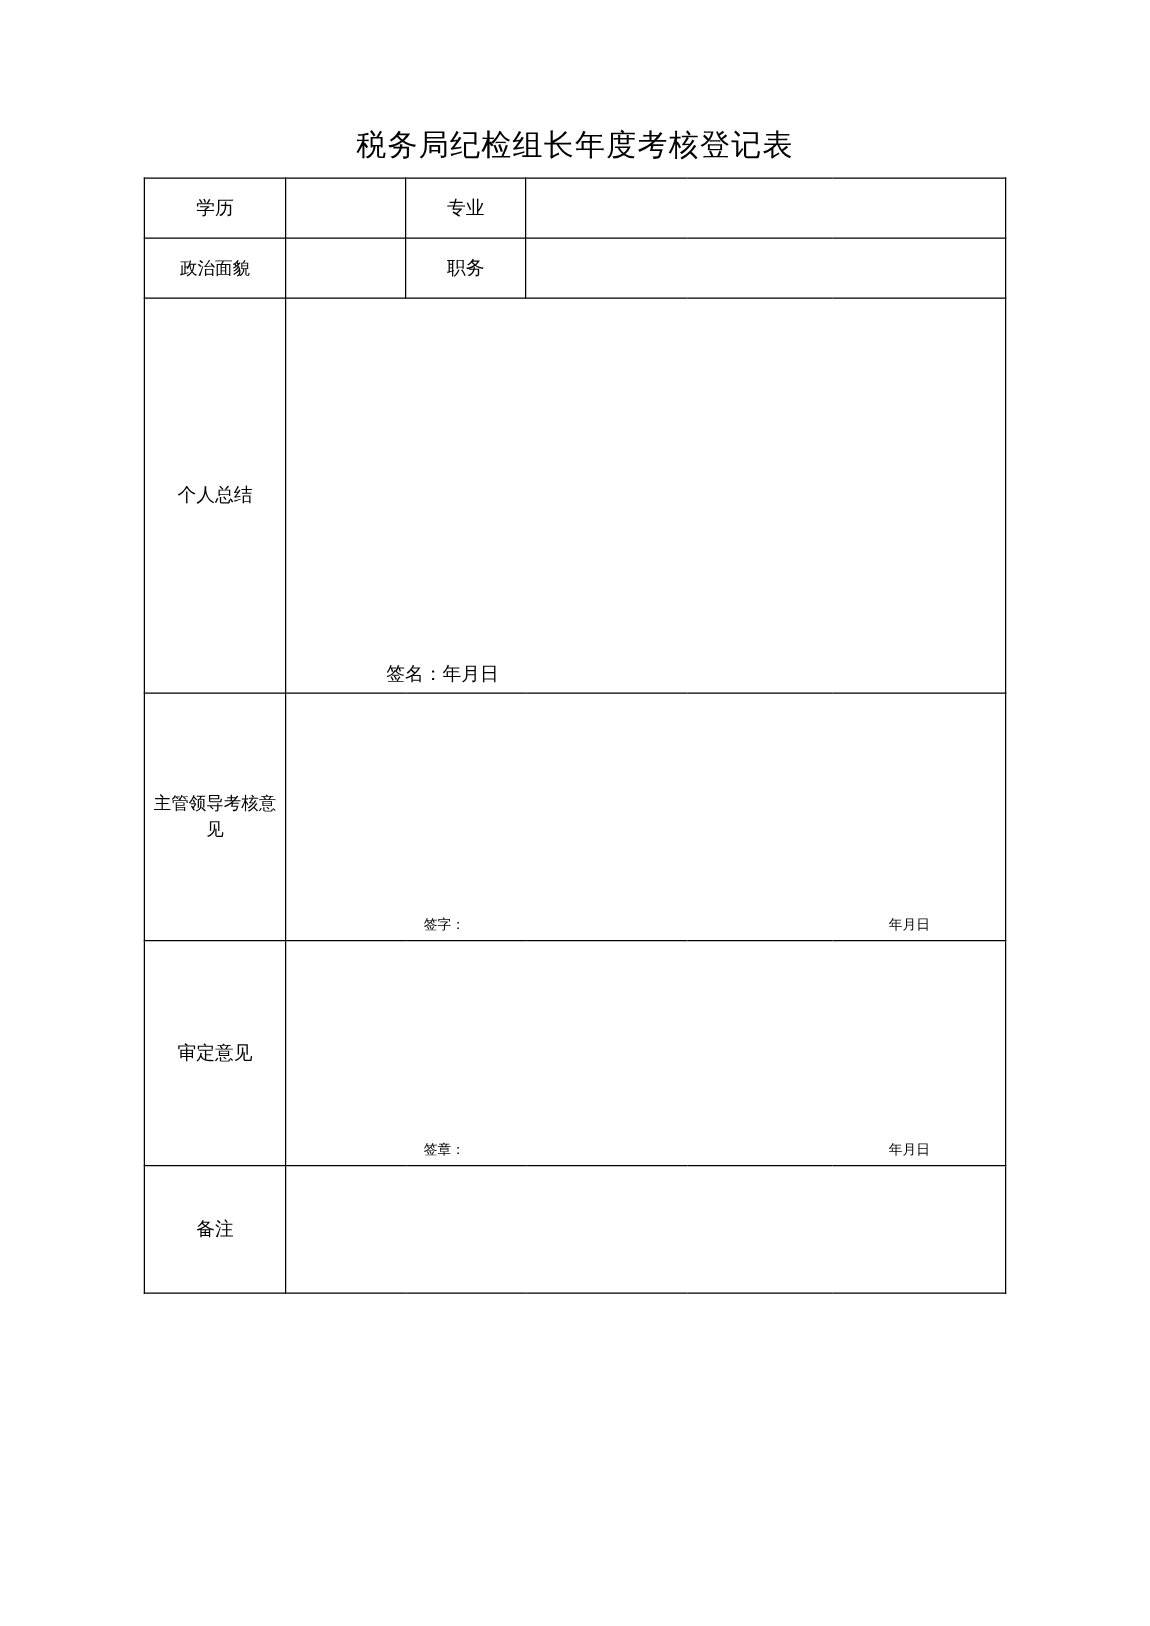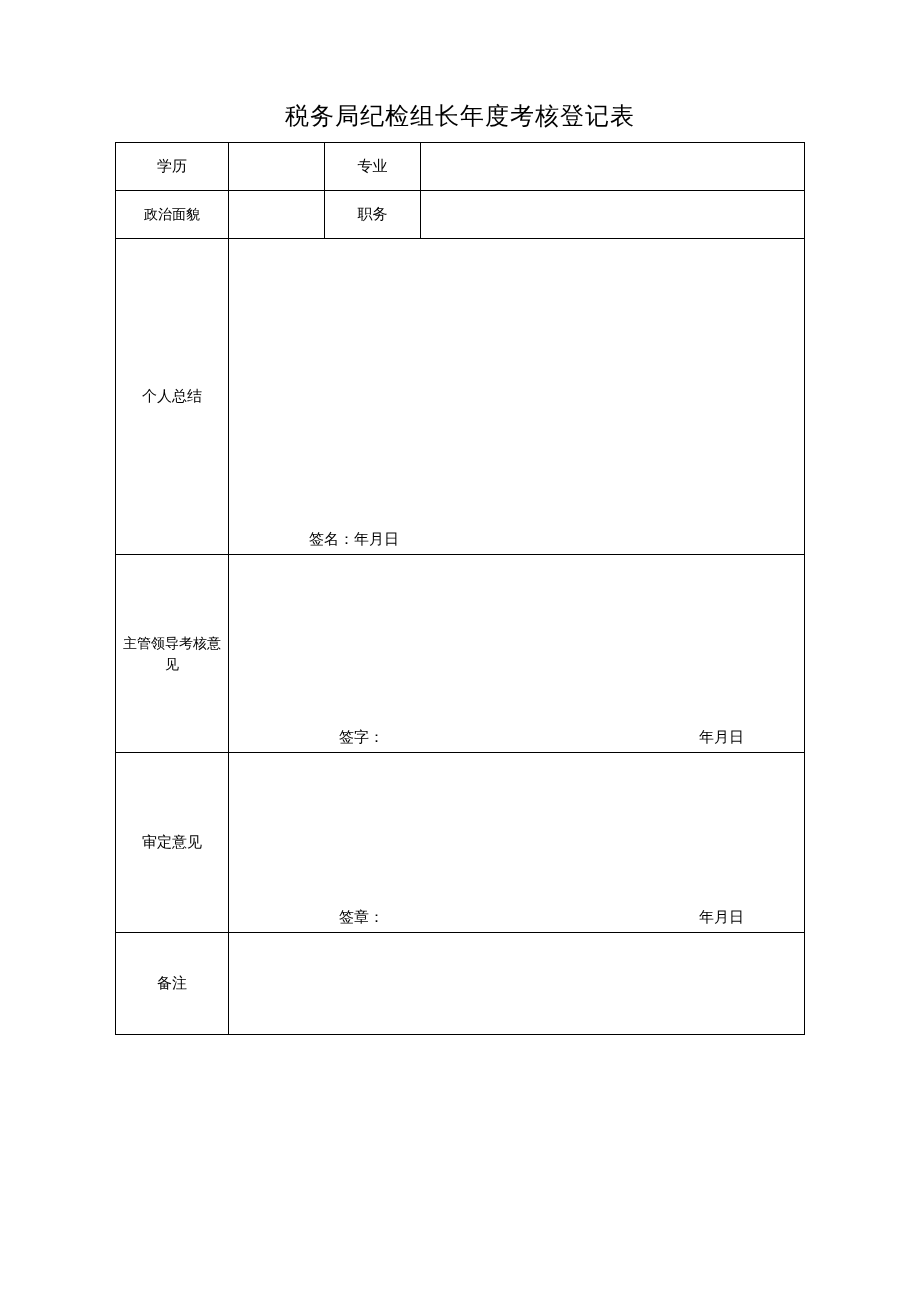--- a/index.html
+++ b/index.html
@@ -40,21 +40,21 @@
     }
     .sign-line {
       display: flex;
       padding: 0 80px 5px 80px;
       font-size: 15px;
     }
     .sign-line-wide {
       display: flex;
       justify-content: space-between;
       padding: 0 60px 5px 110px;
-      font-size: 15px;
+      font-size: 11px;
     }
     .label-small { font-size: 14px; }
     .multiline { line-height: 1.5; padding: 0 4px; margin-top: 40px; }
     .col-label { width: 113px; }
     .col-val-a { width: 96px; }
     .col-mid-label { width: 96px; }
     .col-val-b { width: 129px; }
     .col-right-label { width: 116px; }
     .col-val-c { width: 139px; }
   </style>

